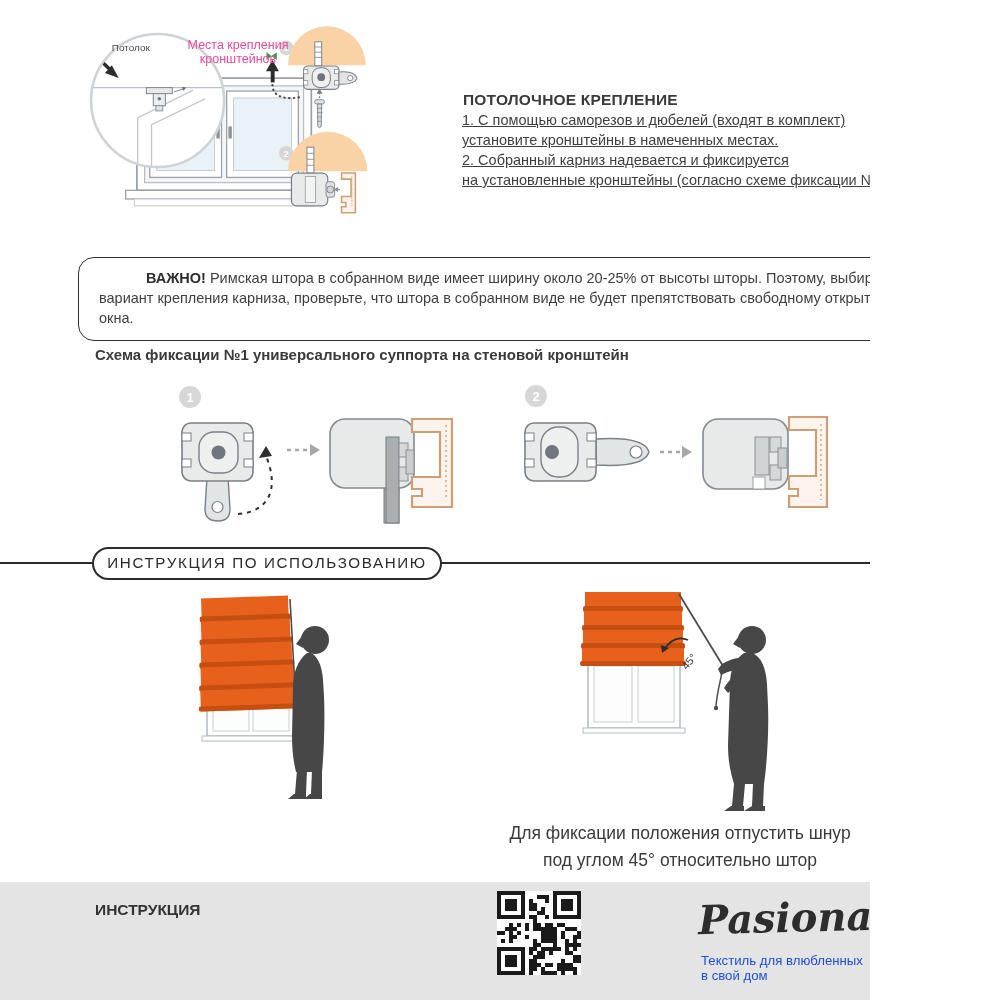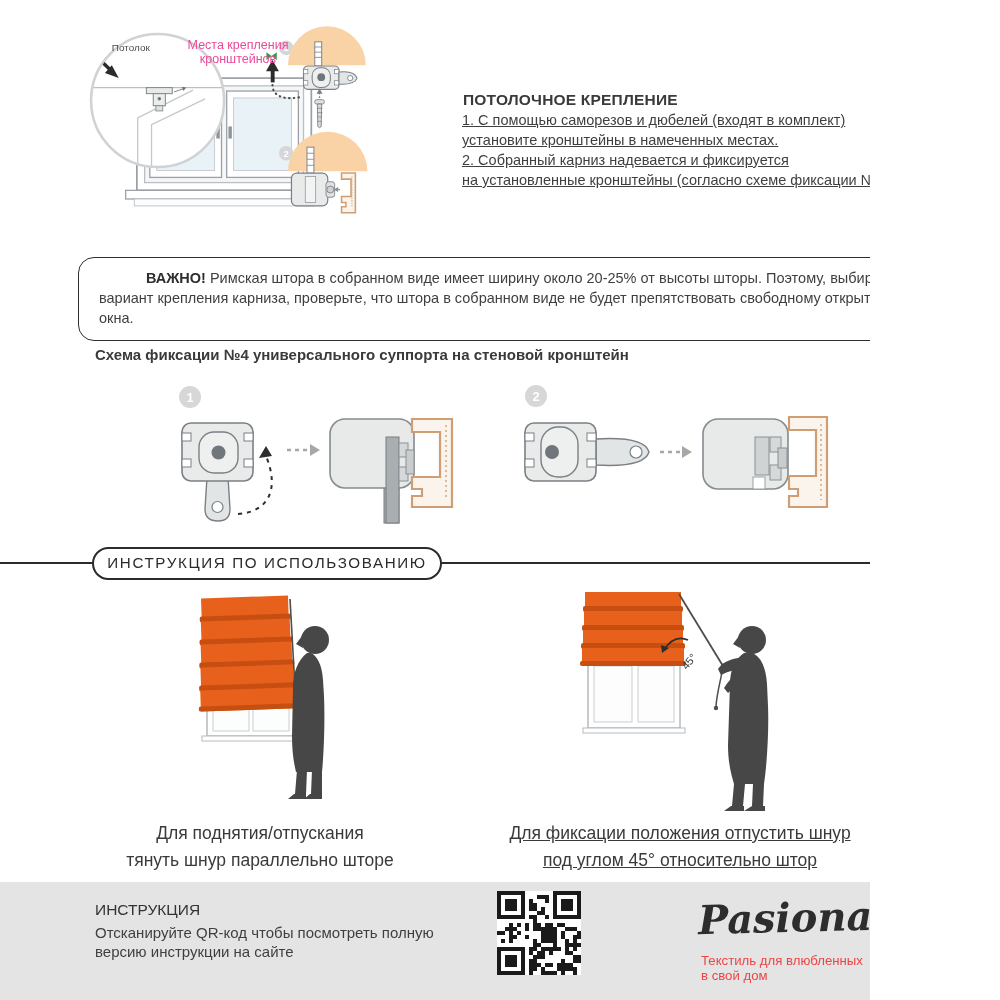--- a/index.html
+++ b/index.html
@@ -14,25 +14,25 @@
   .important-box b{color:#2e2e2e;margin-left:47px;}
   .scheme-title{left:95px;top:346px;font-size:15px;font-weight:bold;color:#3a3a3a;margin:0;}
   .divider-line{left:0;top:562px;width:1000px;height:2px;background:#2b2b2b;}
   .section-pill{left:92px;top:547px;width:346px;height:29px;background:#fff;border:2px solid #2b2b2b;
                 border-radius:17px;text-align:center;line-height:28px;font-size:15.2px;
                 letter-spacing:1.6px;color:#2b2b2b;font-weight:500;}
   .caption{font-size:17.5px;line-height:27px;color:#3a3a3a;text-align:center;}
   .mount-points-label{left:178px;top:38px;width:120px;text-align:center;font-size:12.5px;
                       line-height:14px;color:#ec4899;}
   .footer{left:0;top:882px;width:1000px;height:118px;background:#e4e4e4;}
-  .footer-title{left:95px;top:901px;font-size:15.5px;font-weight:normal;color:#333;}
+  .footer-title{left:95px;top:901px;font-size:15.5px;font-weight:bold;color:#333;}
   .footer-text{left:95px;top:923px;font-size:15px;line-height:19px;color:#3f3f3f;}
   .brand{left:698px;top:893px;font-family:"DejaVu Serif",serif;font-style:italic;font-weight:bold;
          font-size:40px;color:#2d2d2d;transform:rotate(-1.5deg);}
-  .tagline{left:701px;top:953px;font-size:13.2px;color:#ef4444;}
+  .tagline{left:701px;top:953px;font-size:13.2px;color:#1d4ed8;}
 </style>
 </head>
 <body>
 
 <div class="sheet">
 
   <svg class="abs" style="left:60px;top:25px;" width="380" height="215" viewBox="60 25 440 240">
 
     <g>
       <rect x="149" y="82" width="202" height="130" fill="#ffffff" stroke="#9ba1a7" stroke-width="2"></rect>
@@ -146,21 +146,21 @@
   <h2 class="abs h-main" style="left:458px;top:86px;">ПОТОЛОЧНОЕ КРЕПЛЕНИЕ</h2>
   <p class="abs body-text preline" style="left:462px;top:110px;width:480px;text-decoration:underline;">1. С помощью саморезов и дюбелей (входят в комплект)
 установите кронштейны в намеченных местах.
 2. Собранный карниз надевается и фиксируется
 на установленные кронштейны (согласно схеме фиксации №1).</p>
 
   <div class="abs important-box">
     <b>ВАЖНО!</b><span> Римская штора в собранном виде имеет ширину около 20-25% от высоты шторы. Поэтому, выбирая вариант крепления карниза, проверьте, что штора в собранном виде не будет препятствовать свободному открытию окна.</span>
   </div>
 
-  <h3 class="abs scheme-title">Схема фиксации №4 универсального суппорта на стеновой кронштейн</h3>
+  <h3 class="abs scheme-title">Схема фиксации №1 универсального суппорта на стеновой кронштейн</h3>
 
   <svg class="abs" style="left:150px;top:380px;" width="720" height="170" viewBox="150 380 720 170">
 
     <g>
       <circle cx="190" cy="397" r="11" fill="#d7d7d7"></circle>
       <text x="190" y="402" text-anchor="middle" font-size="13" font-weight="bold" fill="#ffffff">1</text>
       <g>
         <path d="M207,477 L205,509 Q205,521 218,521 Q230,521 230,509 L228,477 Z" fill="#e2e5e5" stroke="#7b8085" stroke-width="1.4"></path>
         <circle cx="217.5" cy="507" r="5.5" fill="#ffffff" stroke="#7b8085" stroke-width="1.2"></circle>
         <rect x="182" y="423" width="71" height="58" rx="9" fill="#e9ebeb" stroke="#7b8085" stroke-width="1.6"></rect>
@@ -291,29 +291,25 @@
                C767,764 769,730 768,706 L767,684 C766,666 760,656 752,653 Z"></path>
       <path d="M745,658 C737,657 729,660 722,664 L718,669 L721,675 C729,671 737,669 744,668 Z"></path>
       <path d="M742,670 C734,675 728,681 724,688 L728,693 C734,687 740,684 746,680 Z"></path>
       <polygon points="734,784 732,806 743,806 745,784"></polygon>
       <polygon points="753,784 752,806 763,806 764,784"></polygon>
       <polygon points="724,811 744,811 744,806 731,806"></polygon>
       <polygon points="744,811 765,811 765,806 752,806"></polygon>
     </g>
   </svg>
 
-  <div class="abs caption preline" style="left:75px;top:820px;width:370px;">Для поднятия/отпускания
-тянуть шнур параллельно шторе</div>
-  <div class="abs caption preline" style="left:500px;top:820px;width:360px;text-decoration:underline;">Для фиксации положения отпустить шнур
+  <div class="abs caption preline" style="left:500px;top:820px;width:360px;">Для фиксации положения отпустить шнур
 под углом 45° относительно штор</div>
 
   <div class="abs footer"></div>
   <div class="abs footer-title">ИНСТРУКЦИЯ</div>
-  <div class="abs footer-text preline">Отсканируйте QR-код чтобы посмотреть полную
-версию инструкции на сайте</div>
   <div class="abs" style="left:497px;top:891px;">
     <svg id="qr" width="84" height="84" viewBox="0 0 84 84">
         <rect width="84" height="84" fill="#fff"></rect>
         <rect x="40" y="4" width="4" height="4" fill="#1a1a1a"></rect>
         <rect x="44" y="4" width="4" height="4" fill="#1a1a1a"></rect>
         <rect x="48" y="4" width="4" height="4" fill="#1a1a1a"></rect>
         <rect x="32" y="8" width="4" height="4" fill="#1a1a1a"></rect>
         <rect x="48" y="8" width="4" height="4" fill="#1a1a1a"></rect>
         <rect x="32" y="12" width="4" height="4" fill="#1a1a1a"></rect>
         <rect x="36" y="12" width="4" height="4" fill="#1a1a1a"></rect>

